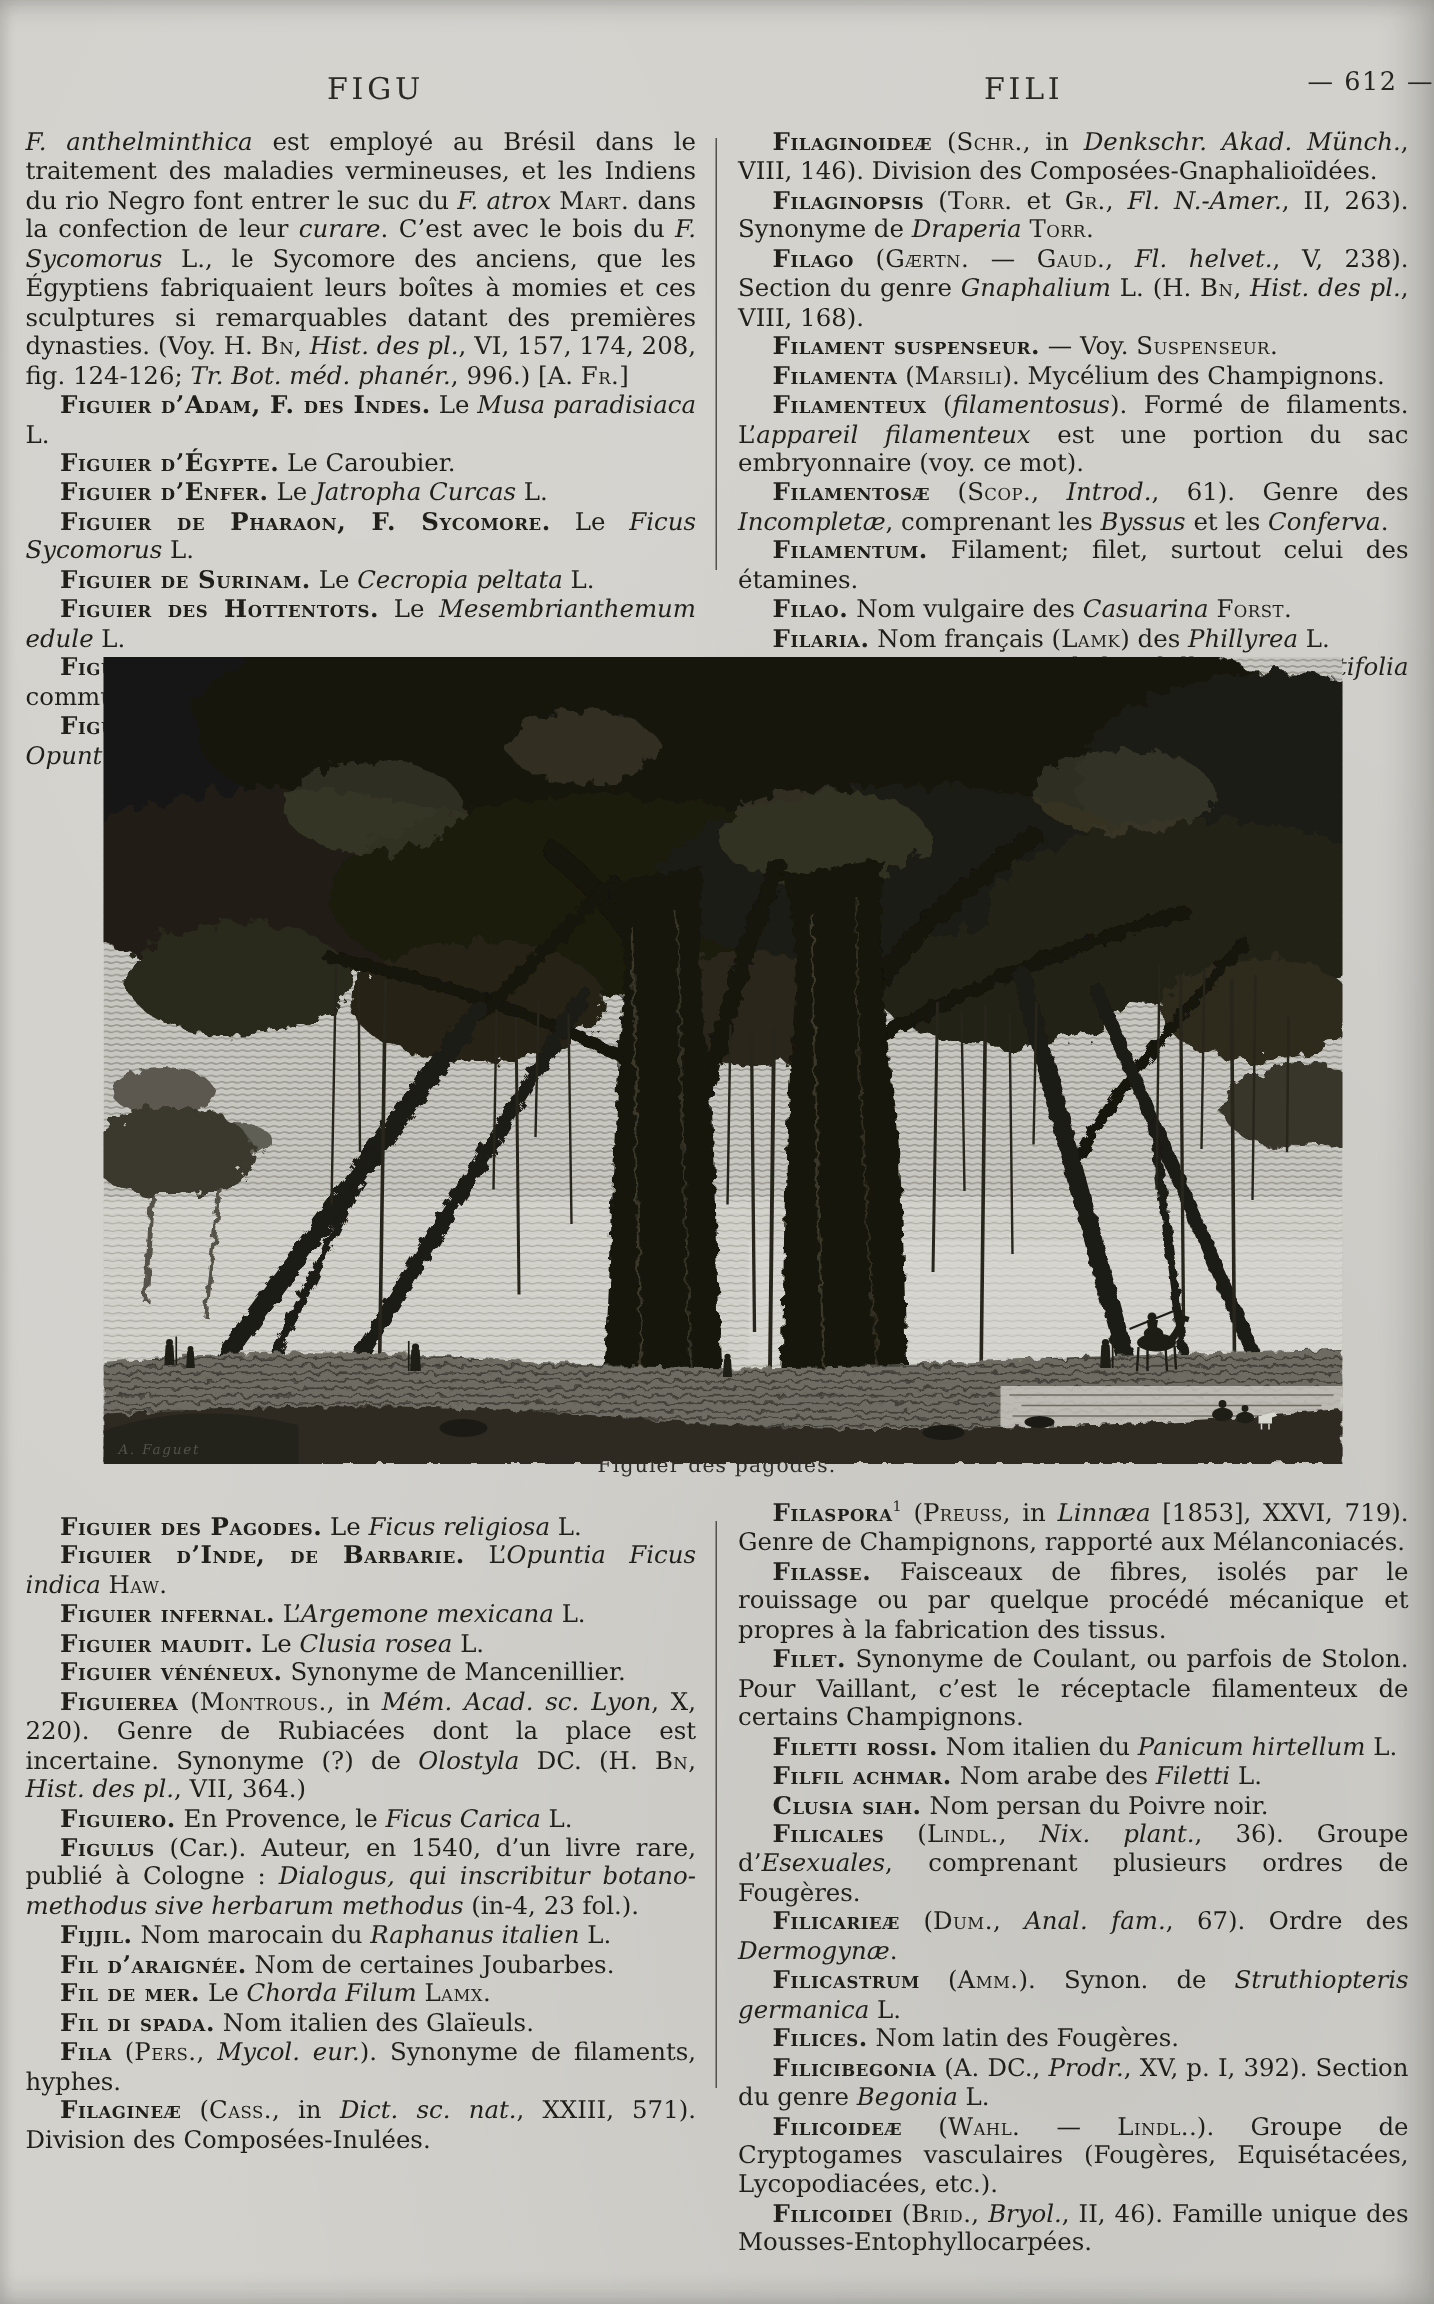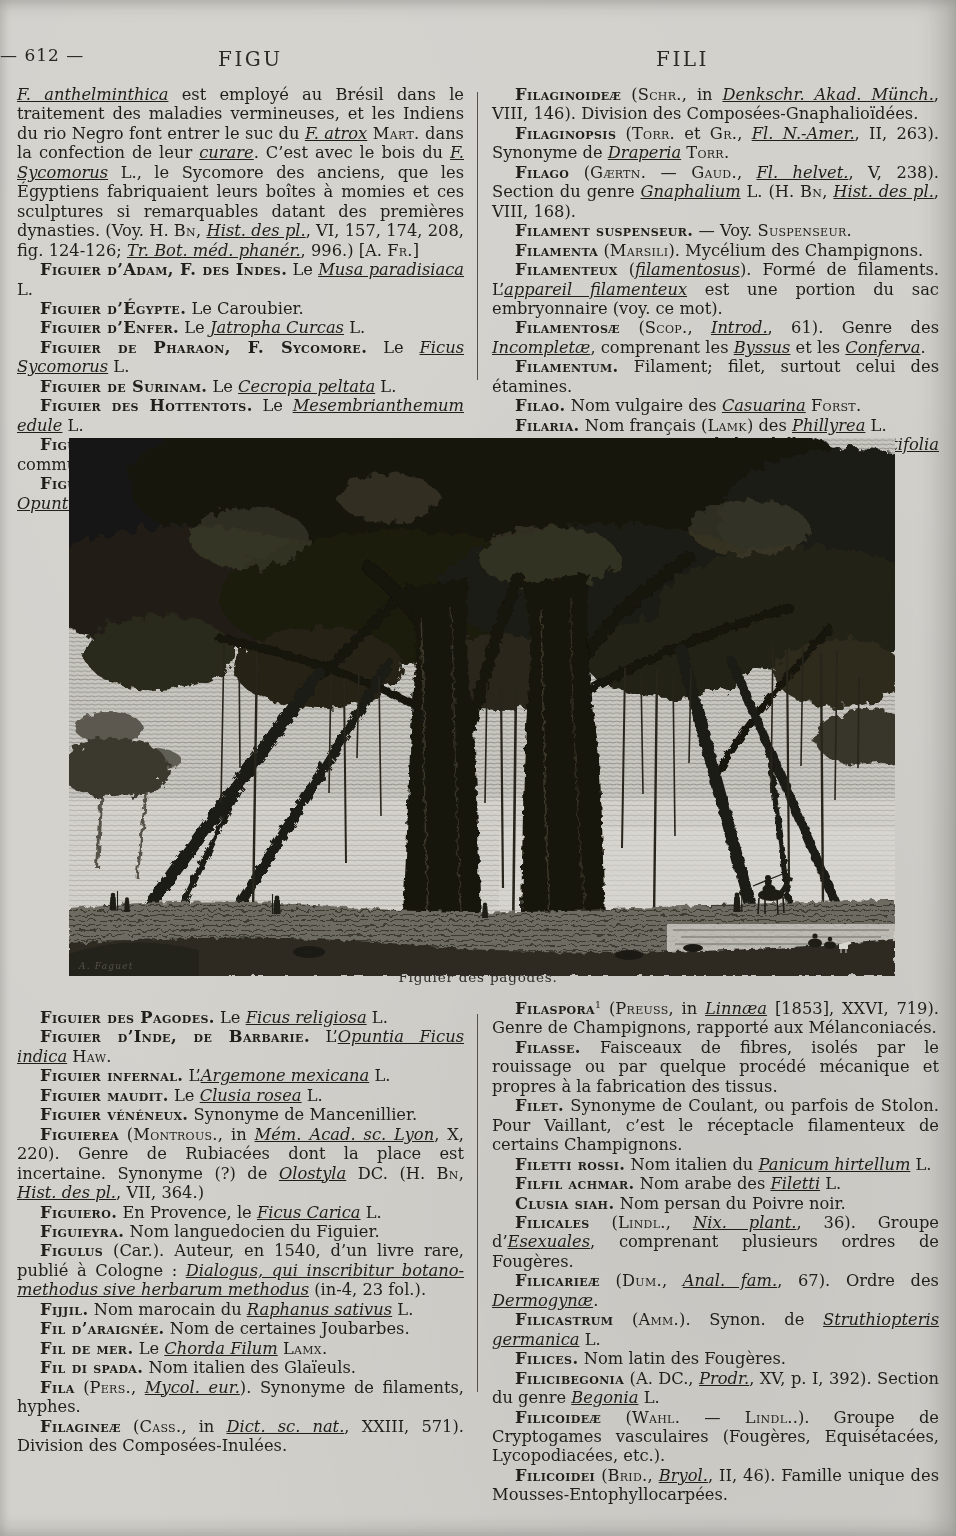--- a/index.html
+++ b/index.html
@@ -10,31 +10,31 @@
       radial-gradient(ellipse at 75% 80%, rgba(0,0,0,.05), transparent 60%),
       #d2d1cc;
     box-shadow:inset -16px 0 22px rgba(40,38,32,.18), inset 3px 0 8px rgba(40,38,32,.08), inset 0 -8px 14px rgba(40,38,32,.07), inset 0 6px 10px rgba(40,38,32,.06);
     color:#211f19;
     font-family:"DejaVu Serif","Liberation Serif",serif;
     overflow:hidden;
   }
   .hdr-word{position:absolute;top:47px;font-size:20px;letter-spacing:2.5px;color:#2b2a24;}
   .hdr-left{left:218px;}
   .hdr-right{left:656px;}
-  .hdr-center{position:absolute;top:45px;left:0;width:100%;text-align:left;font-size:17px;letter-spacing:1px;color:#26251f;}
+  .hdr-center{position:absolute;top:45px;left:0;width:100%;text-align:right;font-size:17px;letter-spacing:1px;color:#26251f;}
   .col{position:absolute;width:447px;font-size:16.3px;line-height:19.45px;text-align:justify;}
   .col-tl{left:17px;top:85px;}
   .col-tr{left:492px;top:85px;}
   .col-bl{left:17px;top:1008px;}
   .col-br{left:492px;top:999px;}
   .entry{margin:0;}
   .entry.ind{text-indent:23px;}
   .hw{font-variant:small-caps;font-weight:bold;letter-spacing:.4px;}
   .sc{font-variant:small-caps;letter-spacing:.3px;}
-  .it{font-style:italic;text-decoration:underline;}
+  .it{font-style:italic;}
   .entry sup{font-size:9.5px;line-height:0;}
   .vline{position:absolute;width:1px;background:#53514a;}
   .vline-top{left:477px;top:92px;height:288px;}
   .vline-bottom{left:477px;top:1014px;height:378px;}
   .engraving{position:absolute;left:55px;top:424px;width:826px;height:538px;margin:14px;padding:0;}
   .engraving svg{display:block;}
   .caption{position:absolute;left:0;top:969px;width:956px;text-align:center;font-size:13.5px;letter-spacing:.8px;color:#2e2d27;}
   .sig{font-family:"DejaVu Serif","Liberation Serif",serif;font-size:9px;font-style:italic;letter-spacing:1.2px;}
 </style>
 </head>
@@ -261,23 +261,22 @@
   <div class="caption">Figuier des pagodes.</div>
 
   <div class="col col-bl">
       <p class="entry ind"><span class="hw">Figuier des Pagodes.</span> Le <span class="it">Ficus religiosa</span> L.</p>
       <p class="entry ind"><span class="hw">Figuier d’Inde, de Barbarie.</span> L’<span class="it">Opuntia Ficus indica</span> <span class="sc">Haw.</span></p>
       <p class="entry ind"><span class="hw">Figuier infernal.</span> L’<span class="it">Argemone mexicana</span> L.</p>
       <p class="entry ind"><span class="hw">Figuier maudit.</span> Le <span class="it">Clusia rosea</span> L.</p>
       <p class="entry ind"><span class="hw">Figuier vénéneux.</span> Synonyme de Mancenillier.</p>
       <p class="entry ind"><span class="hw">Figuierea</span> (<span class="sc">Montrous.</span>, in <span class="it">Mém. Acad. sc. Lyon</span>, X, 220). Genre de Rubiacées dont la place est incertaine. Synonyme (?) de <span class="it">Olostyla</span> DC. (H. <span class="sc">Bn</span>, <span class="it">Hist. des pl.</span>, VII, 364.)</p>
       <p class="entry ind"><span class="hw">Figuiero.</span> En Provence, le <span class="it">Ficus Carica</span> L.</p>
-      <p class="entry ind"><span class="hw">Figuieyra.</span> Nom languedocien du Figuier.</p>
       <p class="entry ind"><span class="hw">Figulus</span> (Car.). Auteur, en 1540, d’un livre rare, publié à Cologne : <span class="it">Dialogus, qui inscribitur botano-methodus sive herbarum methodus</span> (in-4, 23 fol.).</p>
-      <p class="entry ind"><span class="hw">Fijjil.</span> Nom marocain du <span class="it">Raphanus sativus</span> L.</p>
+      <p class="entry ind"><span class="hw">Fijjil.</span> Nom marocain du <span class="it">Raphanus italien</span> L.</p>
       <p class="entry ind"><span class="hw">Fil d’araignée.</span> Nom de certaines Joubarbes.</p>
       <p class="entry ind"><span class="hw">Fil de mer.</span> Le <span class="it">Chorda Filum</span> <span class="sc">Lamx.</span></p>
       <p class="entry ind"><span class="hw">Fil di spada.</span> Nom italien des Glaïeuls.</p>
       <p class="entry ind"><span class="hw">Fila</span> (<span class="sc">Pers.</span>, <span class="it">Mycol. eur.</span>). Synonyme de filaments, hyphes.</p>
       <p class="entry ind"><span class="hw">Filagineæ</span> (<span class="sc">Cass.</span>, in <span class="it">Dict. sc. nat.</span>, XXIII, 571). Division des Composées-Inulées.</p>
     </div>
   <div class="col col-br">
       <p class="entry ind"><span class="hw">Filaspora</span><sup>1</sup> (<span class="sc">Preuss</span>, in <span class="it">Linnæa</span> [1853], XXVI, 719). Genre de Champignons, rapporté aux Mélanconiacés.</p>
       <p class="entry ind"><span class="hw">Filasse.</span> Faisceaux de fibres, isolés par le rouissage ou par quelque procédé mécanique et propres à la fabrication des tissus.</p>
       <p class="entry ind"><span class="hw">Filet.</span> Synonyme de Coulant, ou parfois de Stolon. Pour Vaillant, c’est le réceptacle filamenteux de certains Champignons.</p>

